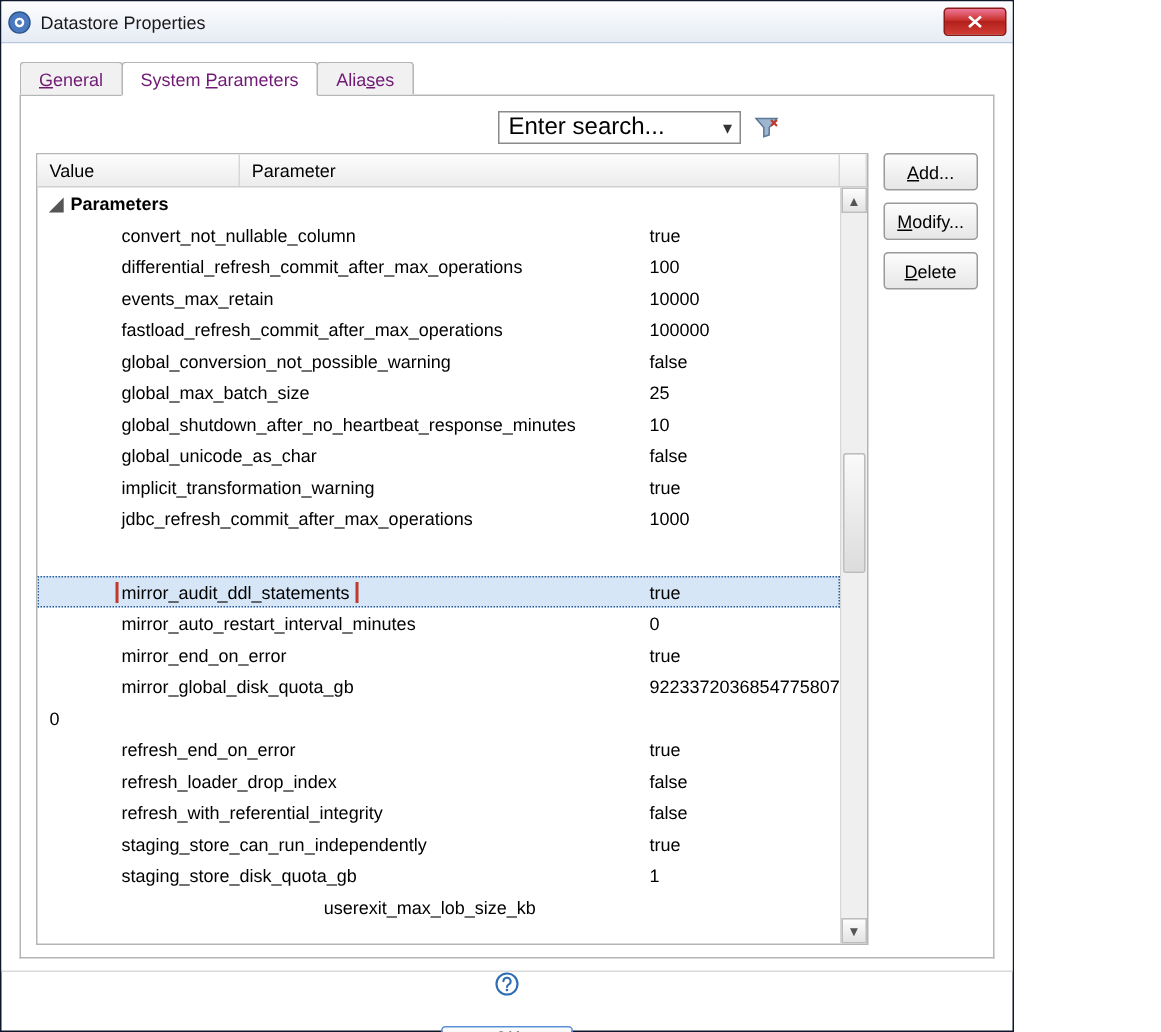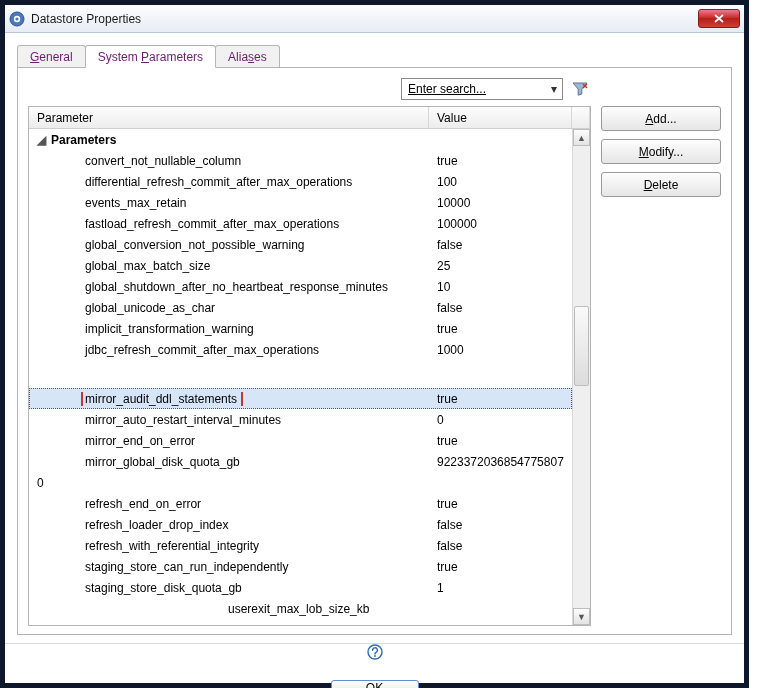--- a/index.html
+++ b/index.html
@@ -7,23 +7,23 @@
     margin: 0;
     font-family: "Segoe UI", Tahoma, Arial, sans-serif;
     font-size: 12px;
     background: #fff;
     color: #000;
     width: 774px;
     height: 688px;
     overflow: hidden;
   }
   .window {
-    width: 749px;
+    width: 676px;
     height: 688px;
-    border: 5px solid #0f172a;
+    border: 1px solid #0f172a;
     display: flex;
     flex-direction: column;
     background: #fff;
   }
   .titlebar {
     height: 28px;
     background: linear-gradient(#fdfdfe, #e6ecf5);
     border-bottom: 1px solid #b9c7dd;
     display: flex;
     align-items: center;
@@ -105,22 +105,21 @@
     height: 22px;
     border: 1px solid #8a8a8a;
     display: flex;
     align-items: center;
     background: #fff;
   }
   .search-combo .ph {
     flex: 1;
     padding: 0 6px;
     color: #000;
-    font-size: 12px;
-    text-decoration: underline;
+    font-size: 16px;
   }
   .search-combo .arrow {
     width: 16px;
     text-align: center;
     color: #333;
     cursor: pointer;
   }
   .filter-icon {
     width: 18px; height: 18px;
     display: inline-flex; align-items: center; justify-content: center;
@@ -319,22 +318,22 @@
             <path d="M1 2 h14 l-5.2 6 v5 l-3.6 1.2 v-6.2 z" fill="#9fb6d0" stroke="#5a7896"></path>
             <line x1="11" y1="3" x2="15" y2="7" stroke="#c0392b" stroke-width="1.4"></line>
             <line x1="15" y1="3" x2="11" y2="7" stroke="#c0392b" stroke-width="1.4"></line>
           </svg>
         </span>
       </div>
 
       <div class="mainrow">
         <div class="gridwrap">
           <div class="grid-head">
+            <div class="col col-value">Value</div>
             <div class="col col-param">Parameter</div>
-            <div class="col col-value">Value</div>
             <div class="col scrollhead"></div>
           </div>
           <div class="grid-body">
             <div class="rows" id="rows">
               <div class="row group">
                 <div class="cell-param"><span class="tw">◢</span><span>Parameters</span></div>
                 <div class="cell-value"></div>
               </div>
             <div class="row child">
                   <div class="cell-param"><span class="label-wrap">convert_not_nullable_column</span></div>

